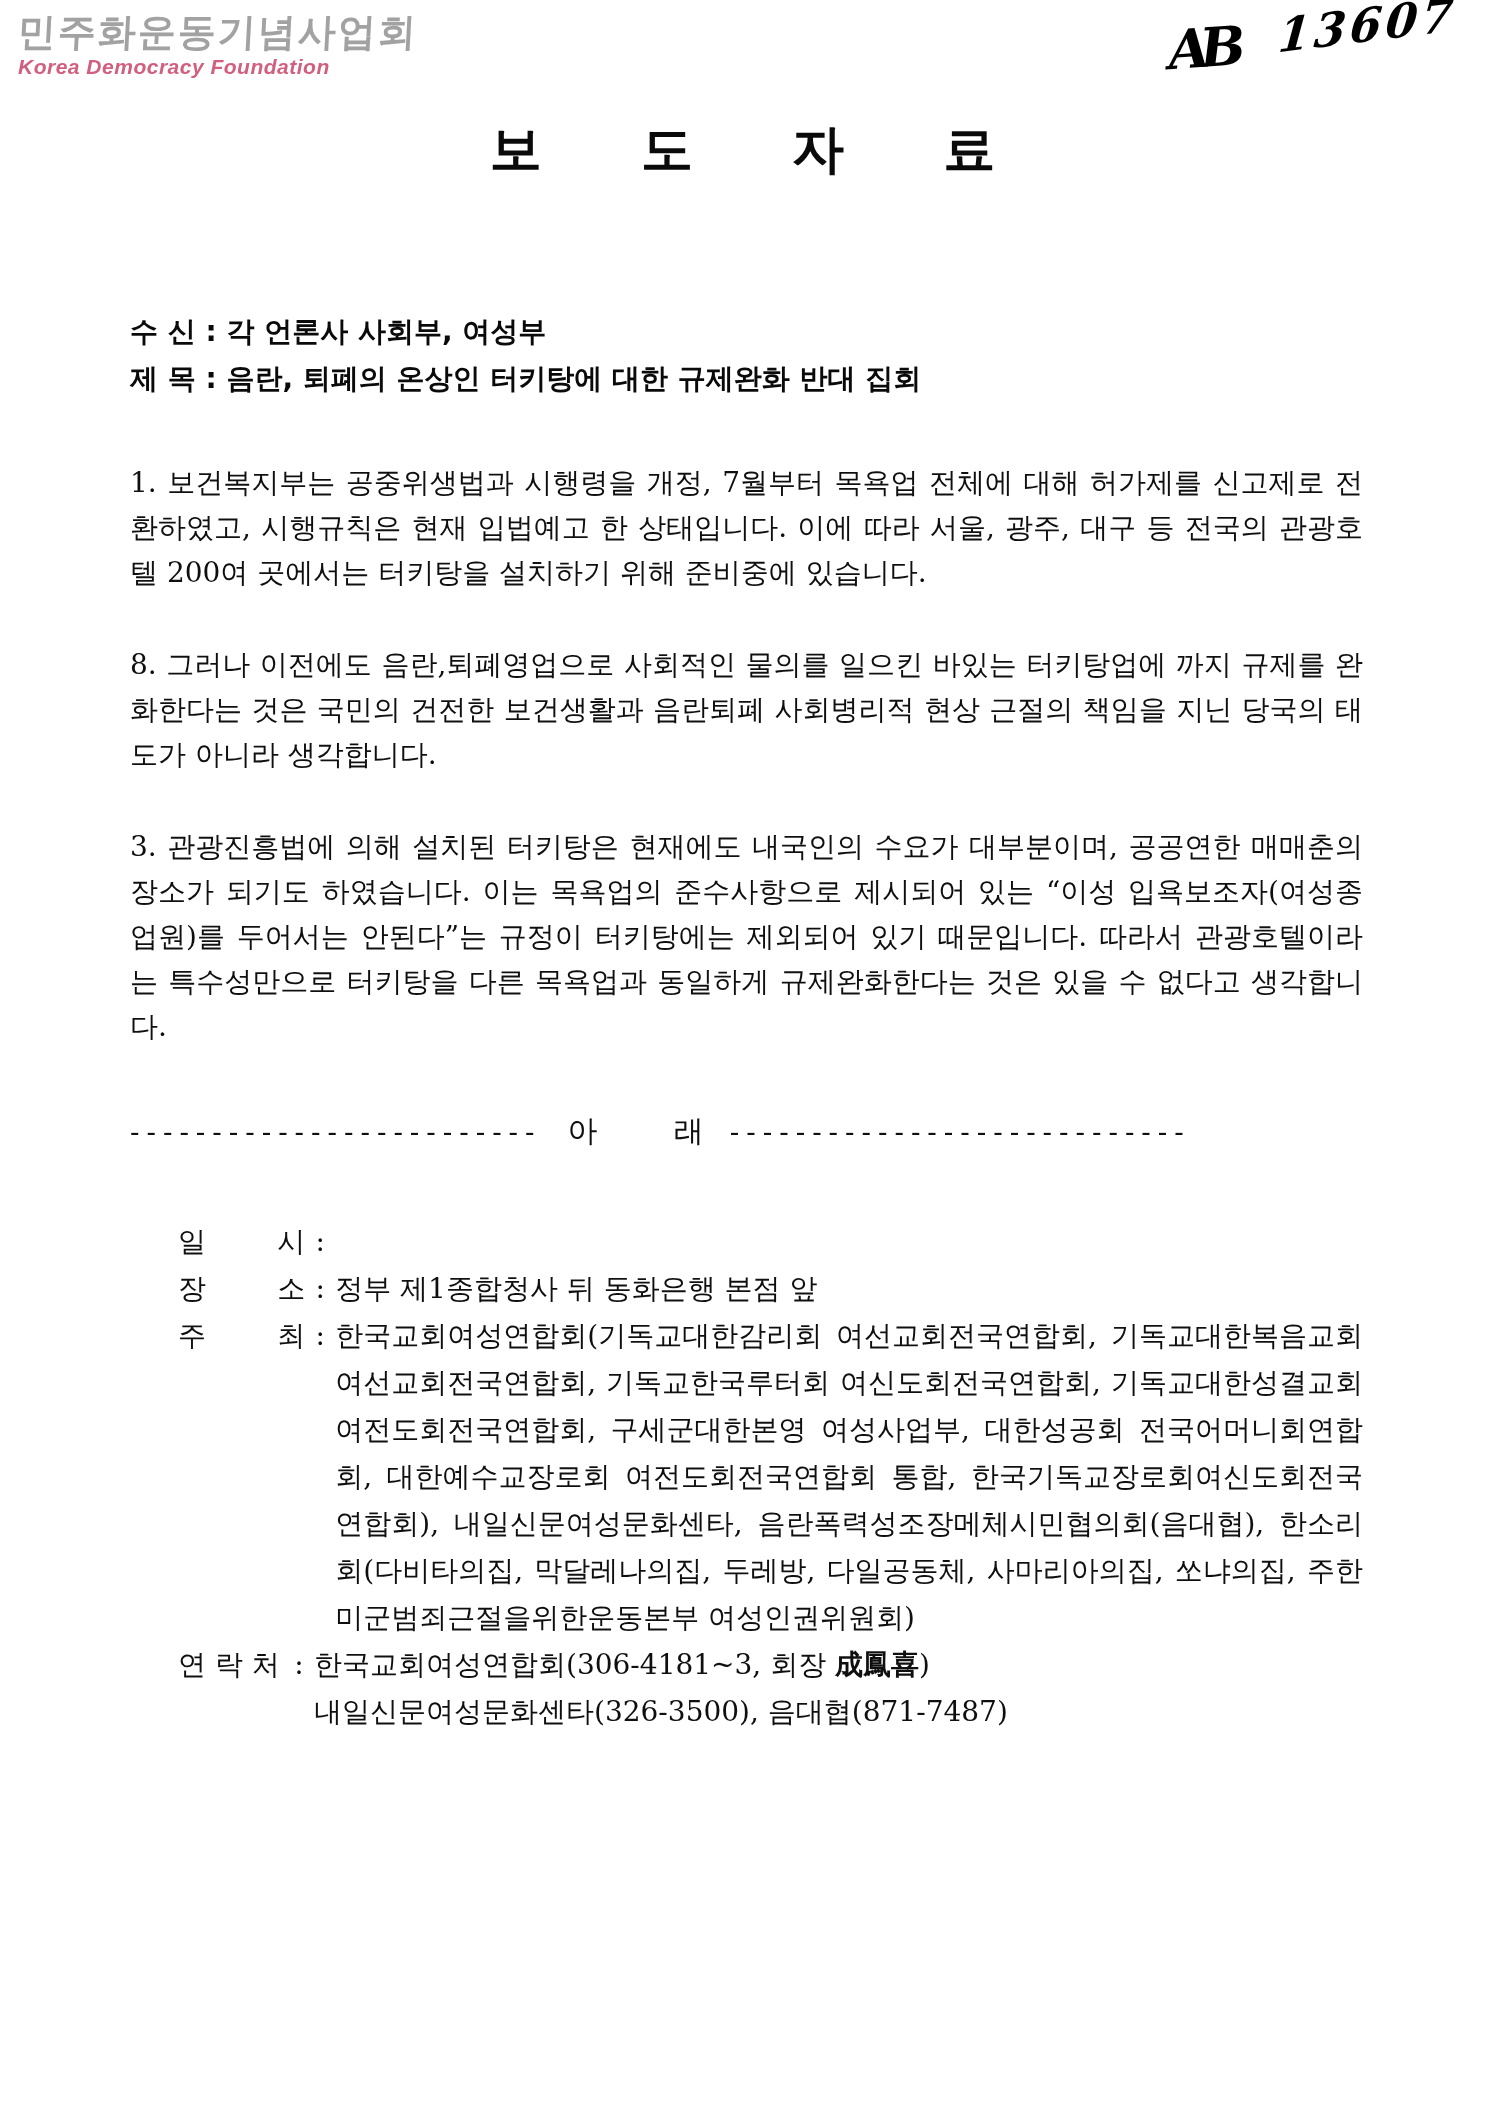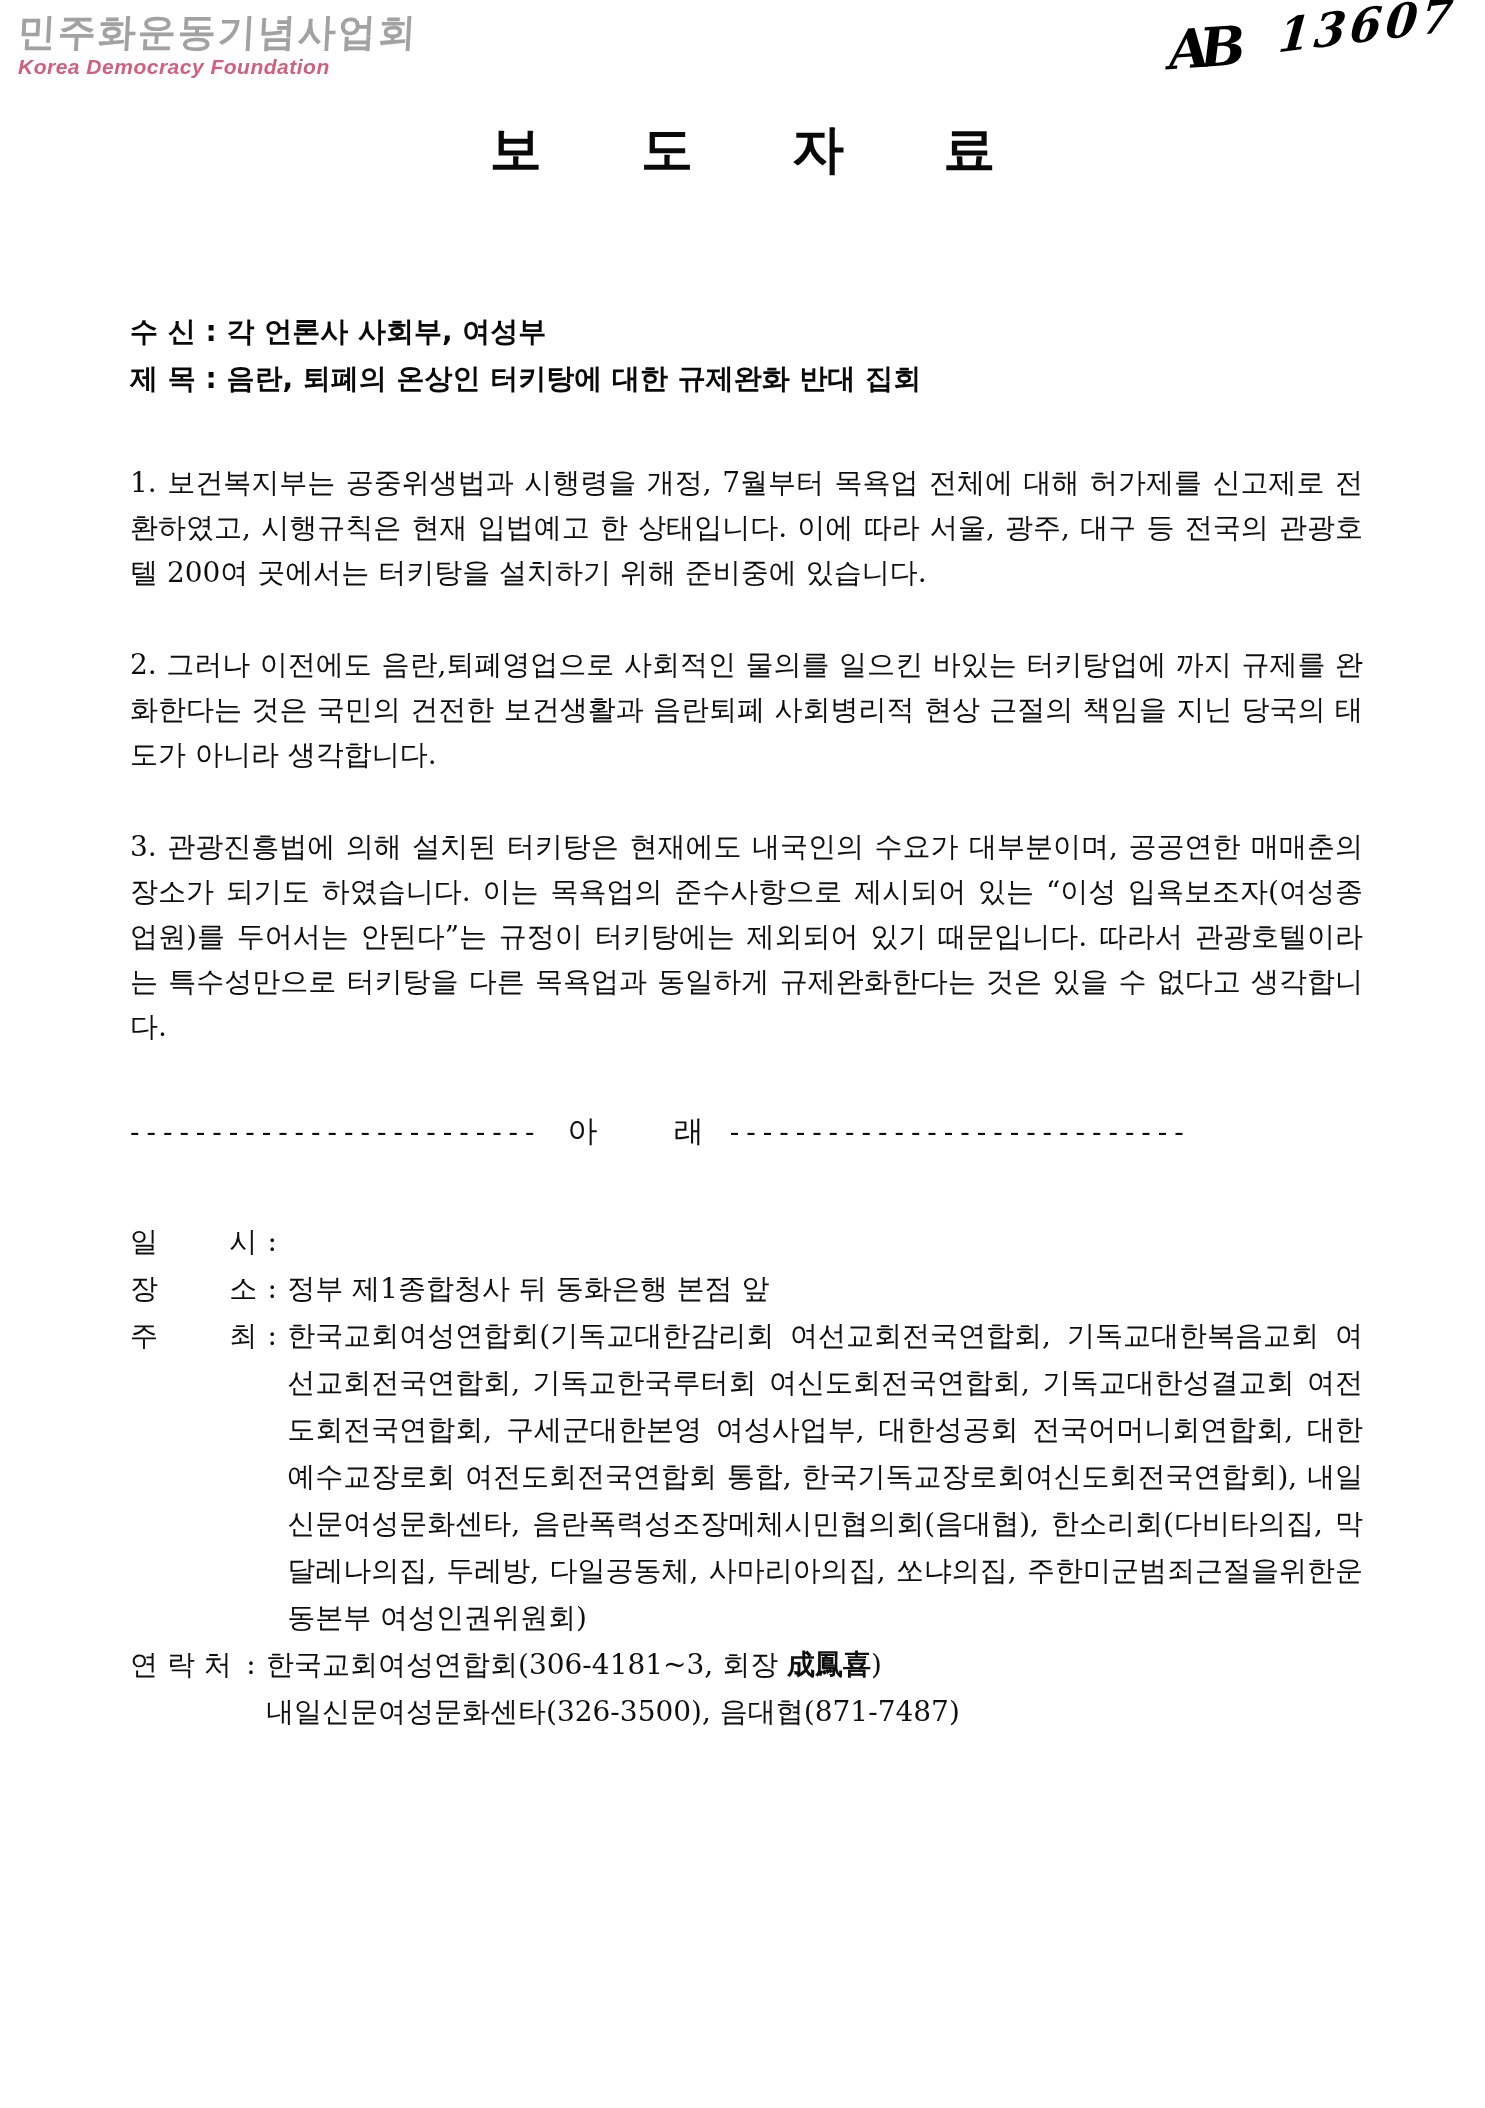--- a/index.html
+++ b/index.html
@@ -129,20 +129,21 @@
   .details {
     margin: 66px 122px 0 130px;
     font-size: 28px;
     line-height: 47px;
     color: #0f0f0f;
   }
   .detail-row { display: flex; align-items: flex-start; }
   .detail-label {
     flex: 0 0 106px;
     white-space: pre;
+    margin-left: 48px;
   }
   .detail-colon {
     flex: 0 0 30px;
     text-align: center;
   }
   .detail-value {
     flex: 1 1 auto;
     text-align: justify;
   }
   .contact-name { font-weight: bold; }
@@ -166,21 +167,21 @@
     <div>
       <span class="meta-label">수 신 : </span><span>각 언론사 사회부, 여성부</span>
     </div>
     <div>
       <span class="meta-label">제 목 : </span><span>음란, 퇴폐의 온상인 터키탕에 대한 규제완화 반대 집회</span>
     </div>
   </div>
 
   <div class="bodytext">
     <p class="para">1. 보건복지부는 공중위생법과 시행령을 개정, 7월부터 목욕업 전체에 대해 허가제를 신고제로 전환하였고, 시행규칙은 현재 입법예고 한 상태입니다. 이에 따라 서울, 광주, 대구 등  전국의 관광호텔 200여 곳에서는 터키탕을 설치하기 위해 준비중에 있습니다.</p>
-    <p class="para">2. 그러나 이전에도 음란,퇴폐영업으로 사회적인 물의를 일으킨 바있는 터키탕업에 까지 규제를 완화한다는 것은 국민의 건전한 보건생활과 음란퇴폐 사회병리적 현상 근절의 책임을 지닌 당국의 태도가 아니라 생각합니다.</p>
+    <p class="para">8. 그러나 이전에도 음란,퇴폐영업으로 사회적인 물의를 일으킨 바있는 터키탕업에 까지 규제를 완화한다는 것은 국민의 건전한 보건생활과 음란퇴폐 사회병리적 현상 근절의 책임을 지닌 당국의 태도가 아니라 생각합니다.</p>
     <p class="para">3. 관광진흥법에 의해 설치된 터키탕은 현재에도 내국인의 수요가 대부분이며, 공공연한 매매춘의 장소가 되기도 하였습니다. 이는 목욕업의 준수사항으로 제시되어 있는 “이성 입욕보조자(여성종업원)를 두어서는 안된다”는 규정이 터키탕에는 제외되어 있기 때문입니다. 따라서 관광호텔이라는 특수성만으로 터키탕을 다른 목욕업과 동일하게 규제완화한다는 것은 있을 수 없다고 생각합니다.</p>
   </div>
 
   <div class="divider">
     <span class="dashes">-------------------------</span>
     <span class="divider-label">아        래</span>
     <span class="dashes">----------------------------</span>
   </div>
 
   <div class="details">

